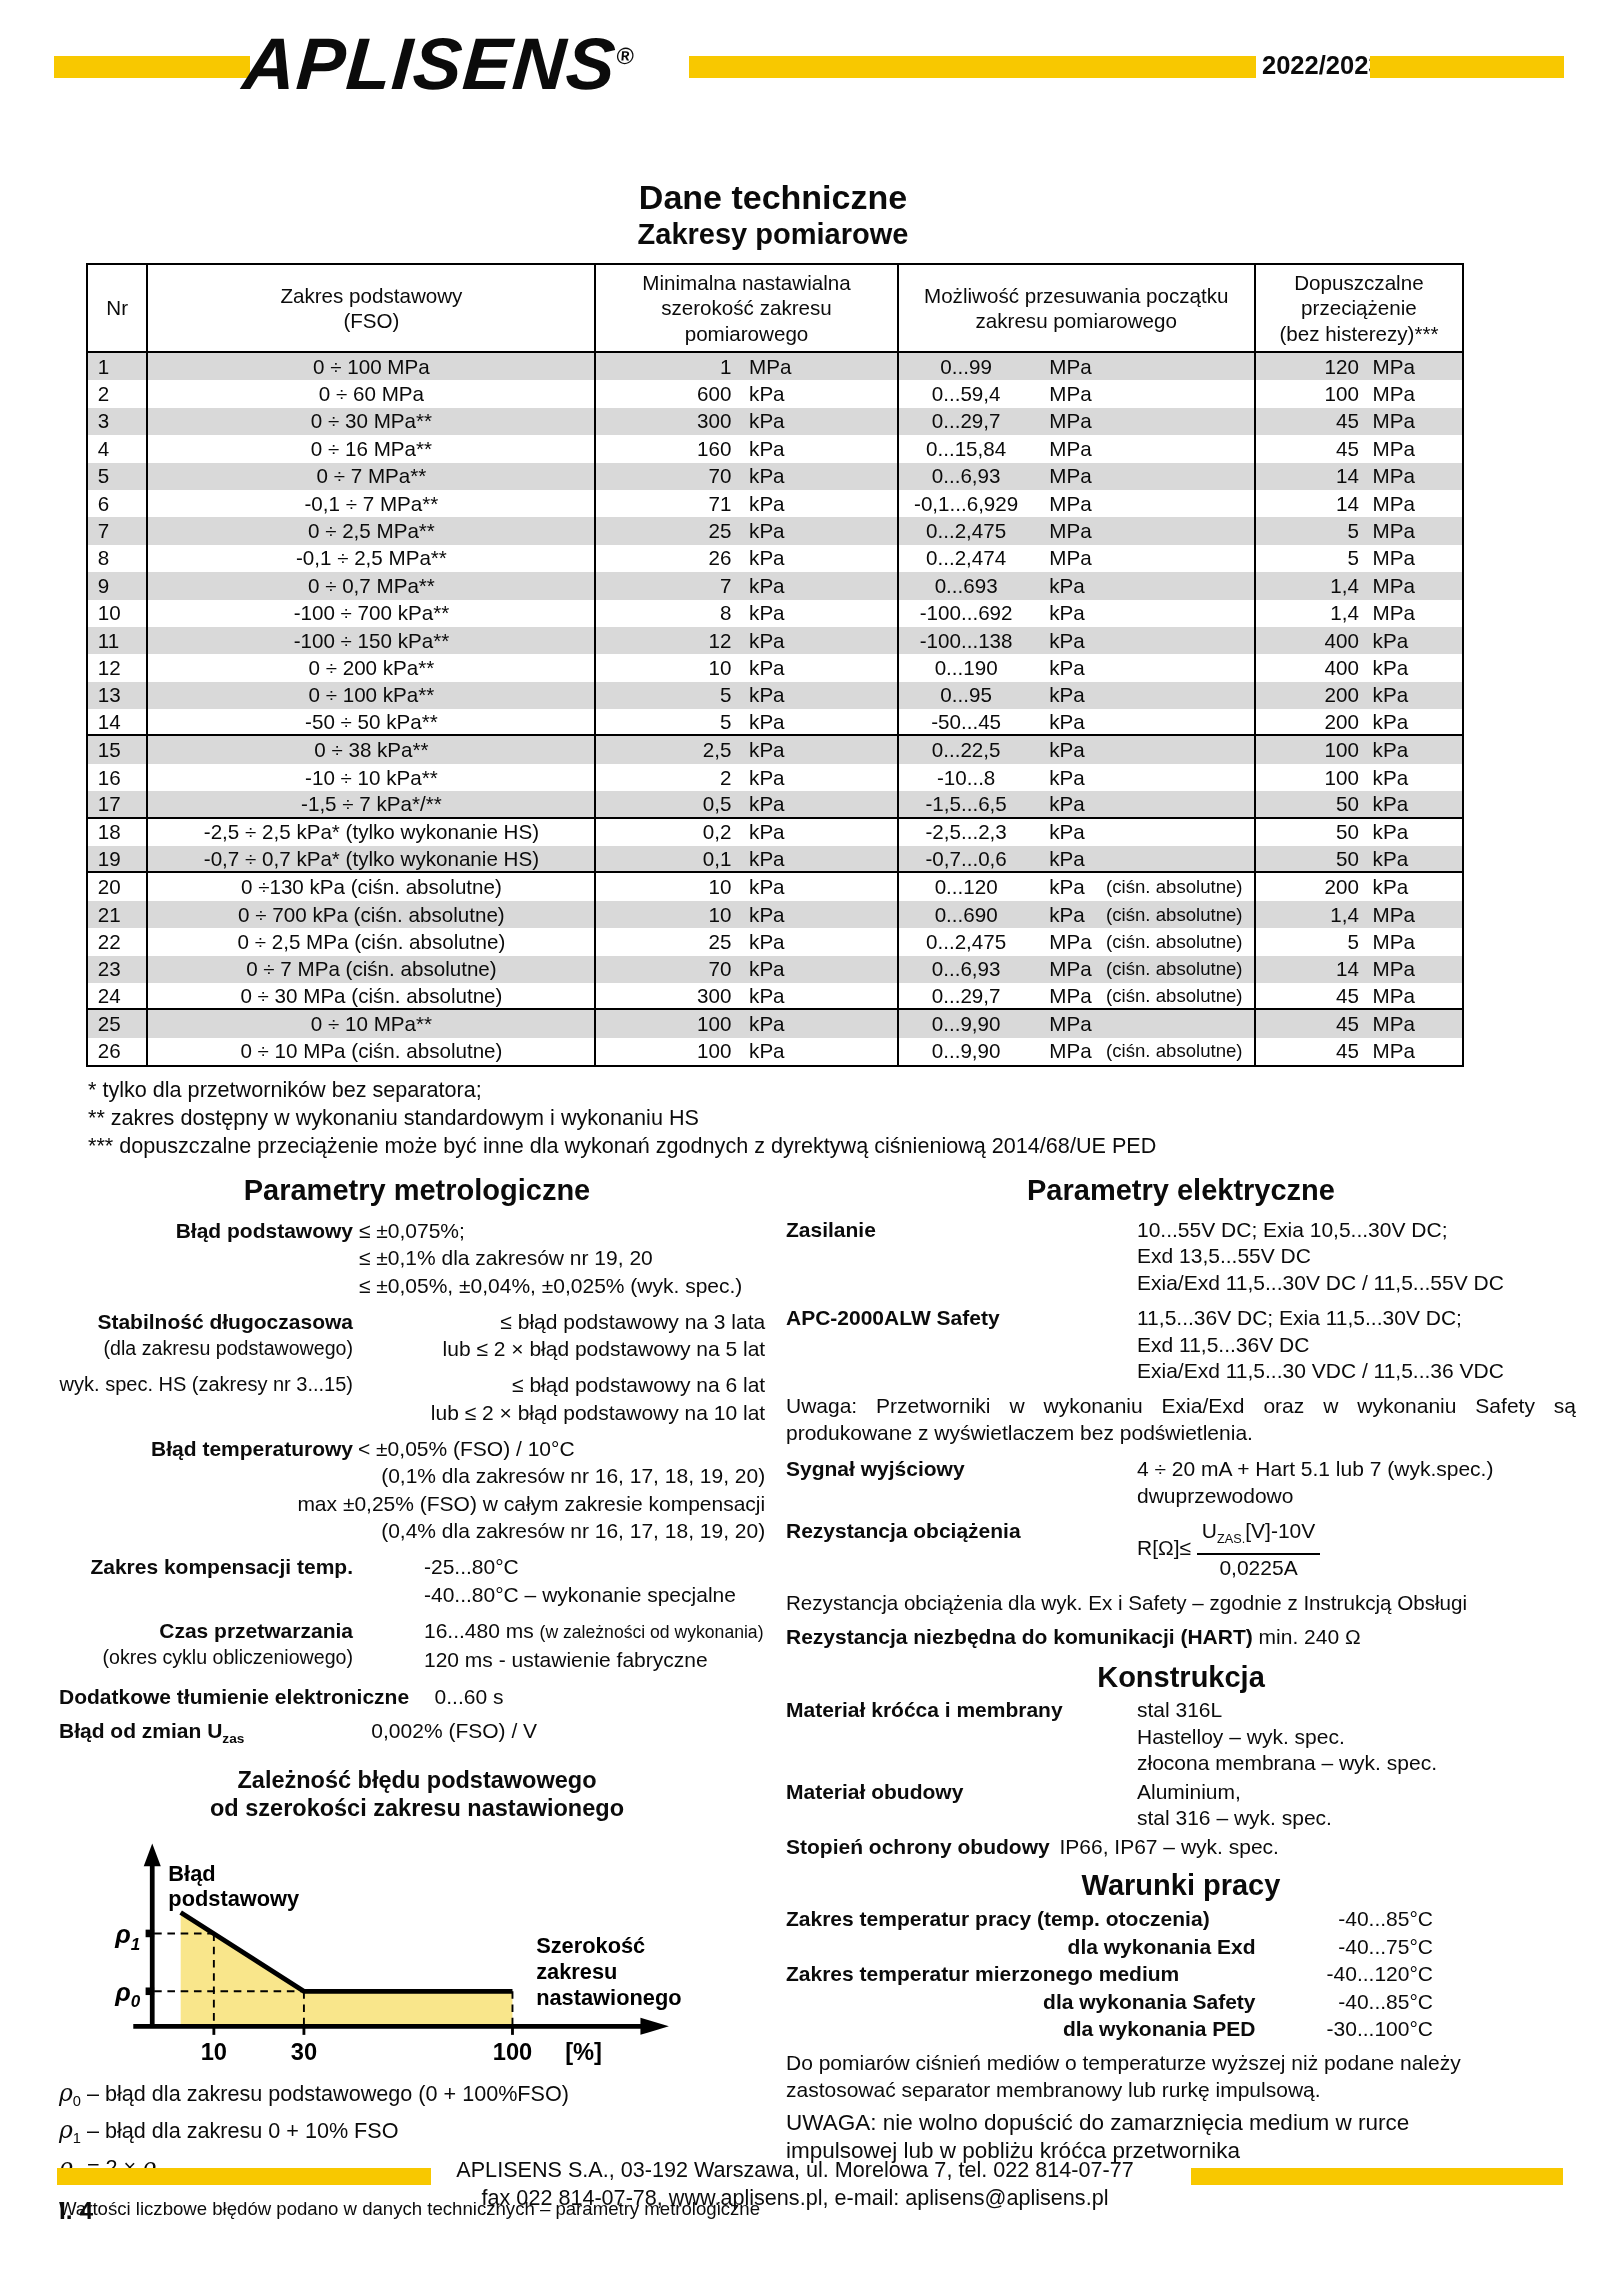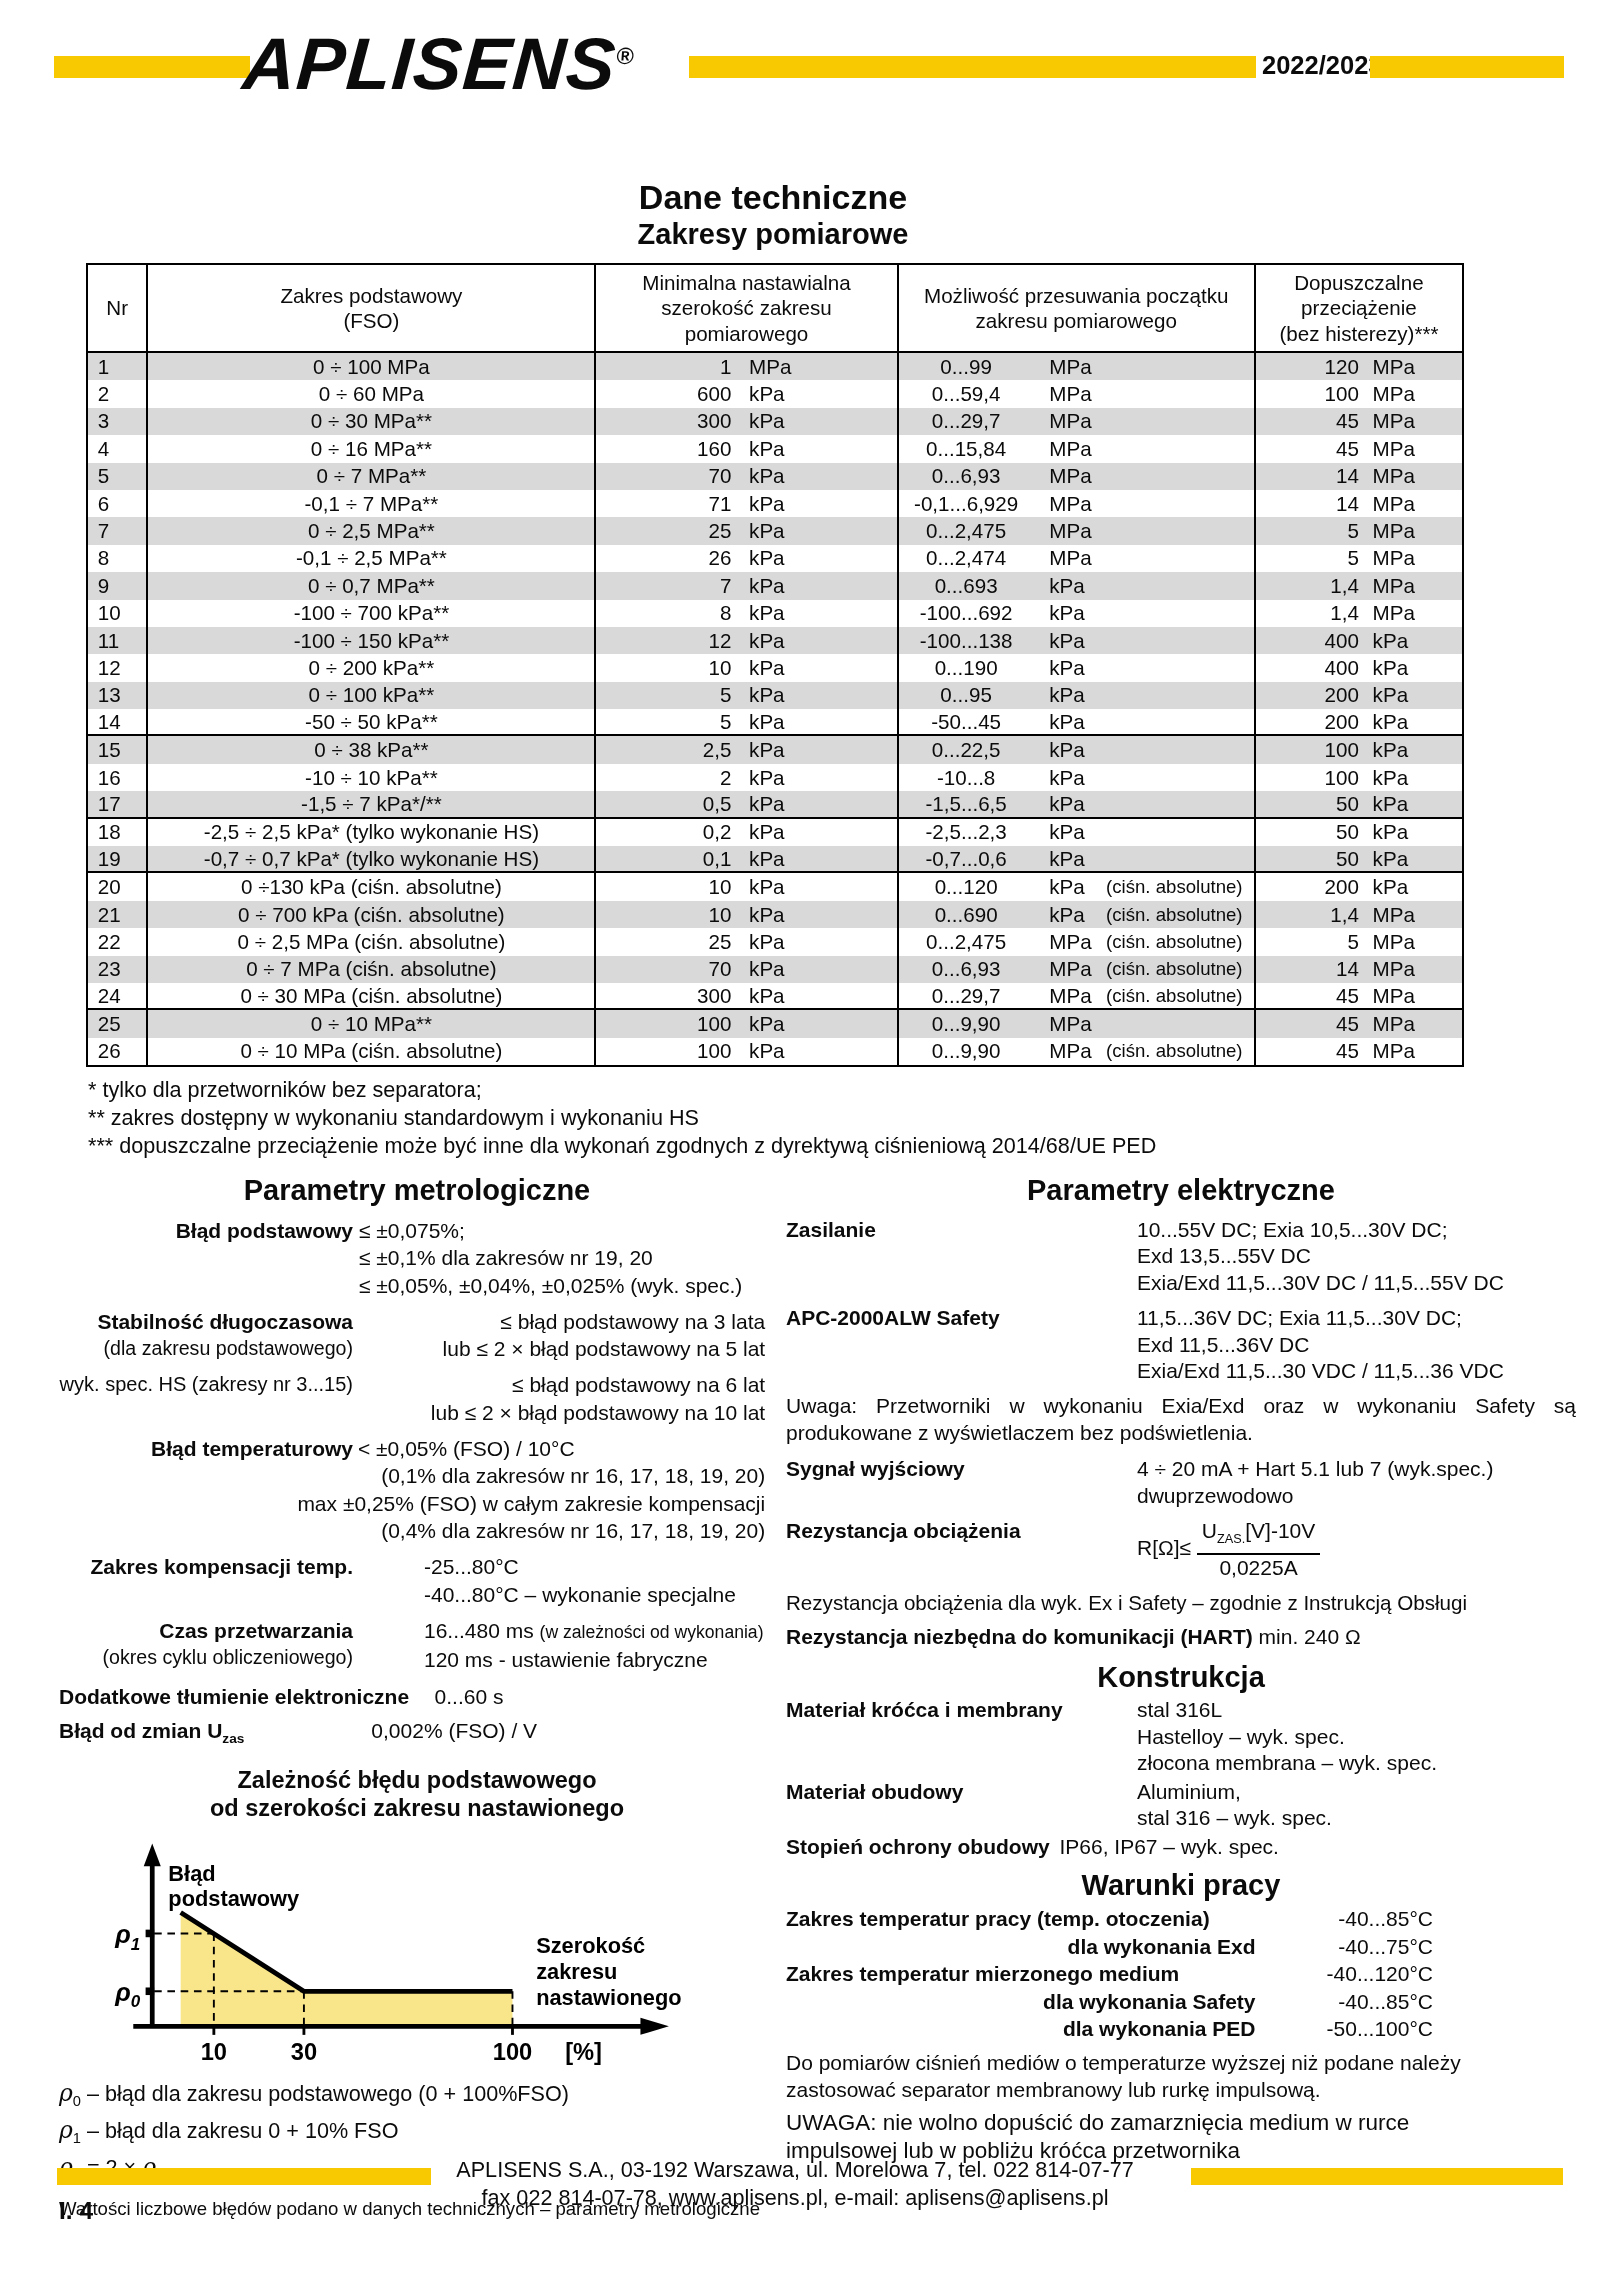--- a/index.html
+++ b/index.html
@@ -762,21 +762,21 @@
     <div class="wrow">
         <div class="wlabel">Zakres temperatur mierzonego medium</div>
         <div class="wval">-40...120°C</div>
       </div>
     <div class="wrow">
         <div class="wlabel subr">dla wykonania Safety</div>
         <div class="wval">-40...85°C</div>
       </div>
     <div class="wrow">
         <div class="wlabel subr">dla wykonania PED</div>
-        <div class="wval">-50...100°C</div>
+        <div class="wval">-30...100°C</div>
       </div>
 
     <div class="wpara">Do pomiarów ciśnień mediów o temperaturze wyższej niż podane należy
 zastosować separator membranowy lub rurkę impulsową.</div>
     <div class="wpara2">UWAGA: nie wolno dopuścić do zamarznięcia medium w rurce
 impulsowej lub w pobliżu króćca przetwornika</div>
   </div>
 
   <div class="fbar" style="left:57px;width:374px;"></div>
   <div class="fbar" style="left:1191px;width:372px;"></div>

